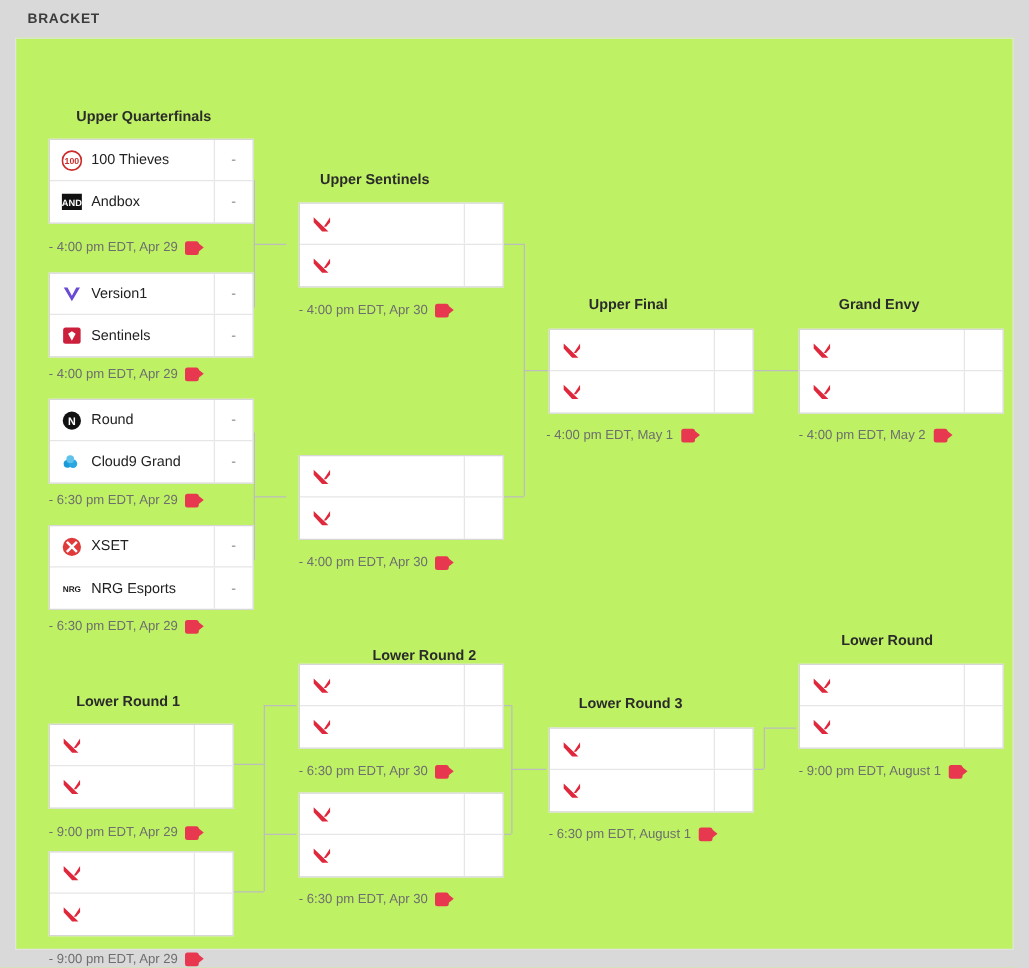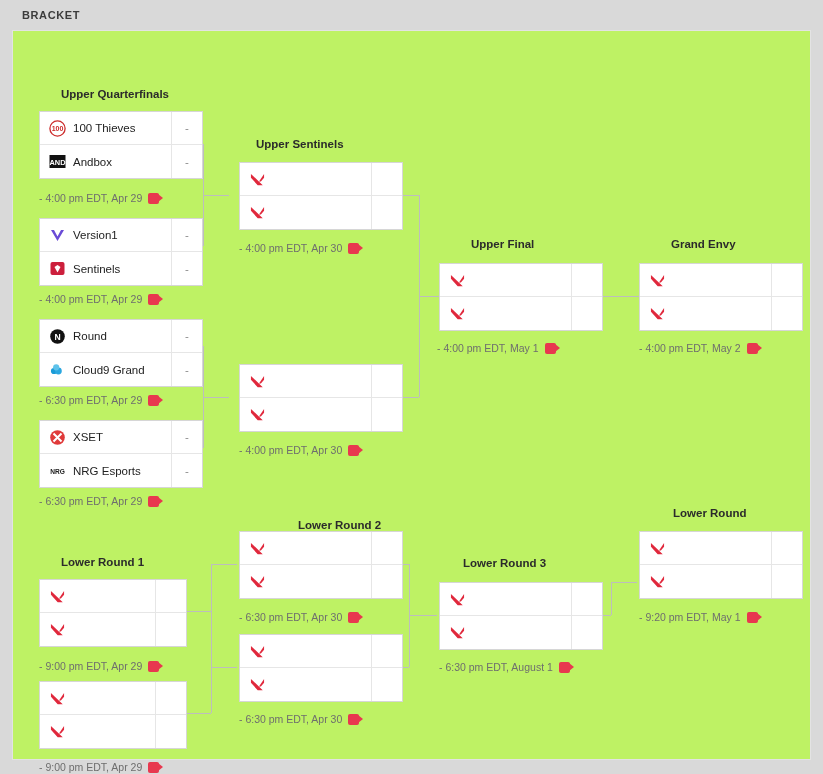--- a/index.html
+++ b/index.html
@@ -621,20 +621,20 @@
           <svg width="15" height="15" viewBox="0 0 16 16">
               <path d="M1 2 L1 6.2 L8.2 14 L13.6 14 L1 2 Z M15 2 L15 6.2 L11.6 10 L9.6 10 L15 2 Z" fill="#e0283c"></path>
             </svg>
         </span>
         <span class="team-name"></span>
       </div>
       <div class="score-cell"></div>
     </div>
   </div>
   <div class="meta" style="left:626px; top:580px;">
-    <span>- 9:20 pm EDT, May 1</span>
+    <span>- 9:00 pm EDT, August 1</span>
     <span class="vod-icon">
         <i></i>
         <b></b>
       </span>
   </div>
 
 </div>
 
 </body></html>

